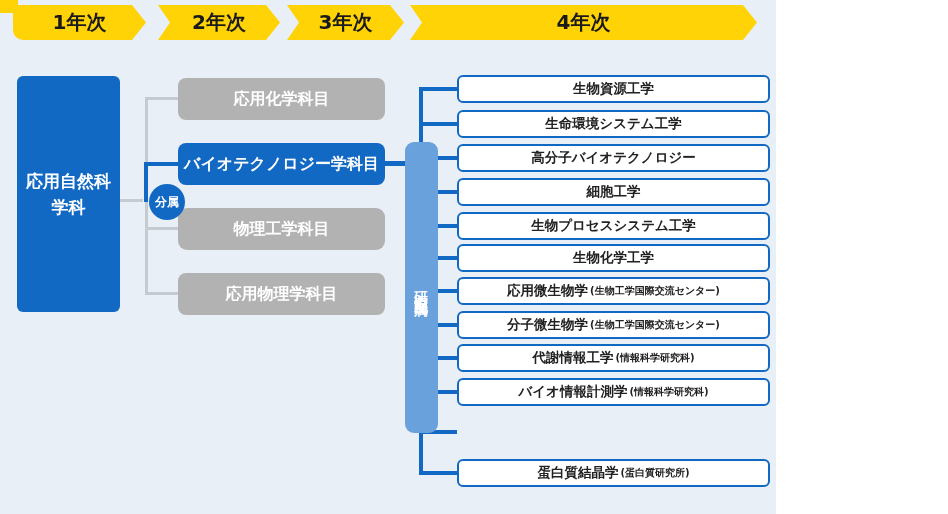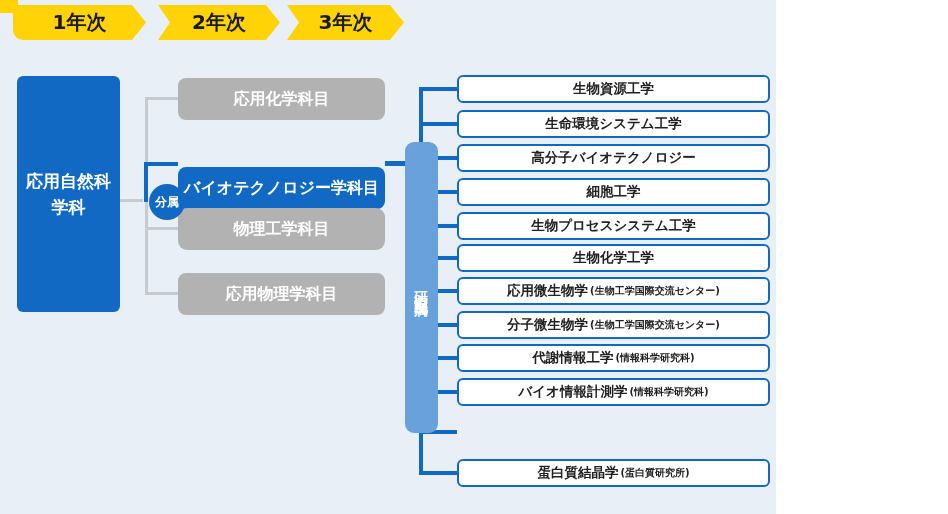--- a/index.html
+++ b/index.html
@@ -21,21 +21,21 @@
   
   .dept-box{position:absolute;left:17px;top:76px;width:103px;height:236px;background:#1269c4;
     border-radius:6px;display:flex;flex-direction:column;align-items:center;justify-content:center;
     color:#fff;font-weight:bold;font-size:17px;line-height:1.55;text-align:center;}
   .branch-circle{position:absolute;left:125px;top:184px;width:36px;height:36px;border-radius:50%;
     background:#1269c4;color:#fff;font-size:12px;font-weight:bold;
     display:flex;align-items:center;justify-content:center;z-index:4;margin-left:24px;}
   .course-box{position:absolute;left:178px;width:207px;height:42px;border-radius:8px;
     background:#b2b2b2;color:#fff;font-weight:bold;font-size:16px;
     display:flex;align-items:center;justify-content:center;z-index:3;}
-  .course-box.highlight{background:#1269c4;margin-top:24px;}
+  .course-box.highlight{background:#1269c4;}
 
   
   .line{position:absolute;}
   .gray{background:#c6cbd2;}
   .blue{background:#1269c4;}
 
   
   .lab-bar{position:absolute;left:405px;top:142px;width:33px;height:291px;background:#68a1db;
     border-radius:9px;color:#fff;font-weight:bold;font-size:14px;z-index:3;
     display:flex;align-items:center;justify-content:center;
@@ -68,20 +68,23 @@
 
   <div class="banner-fold"></div>
   <div class="banner tipped b1">
     <span>1年次</span>
   </div>
   <div class="banner notched b2">
     <span>2年次</span>
   </div>
   <div class="banner notched b3">
     <span>3年次</span>
+  </div>
+  <div class="banner notched b4">
+    <span>4年次</span>
   </div>
 
   <div class="dept-box">
     <span>応用自然科</span>
     <span>学科</span>
   </div>
 
   <div class="line gray" style="left:120px;top:199px;width:23px;height:3px;"></div>
   <div class="line gray" style="left:145px;top:98px;width:3px;height:196px;"></div>
   <div class="line gray" style="left:145px;top:97px;width:33px;height:3px;"></div>

